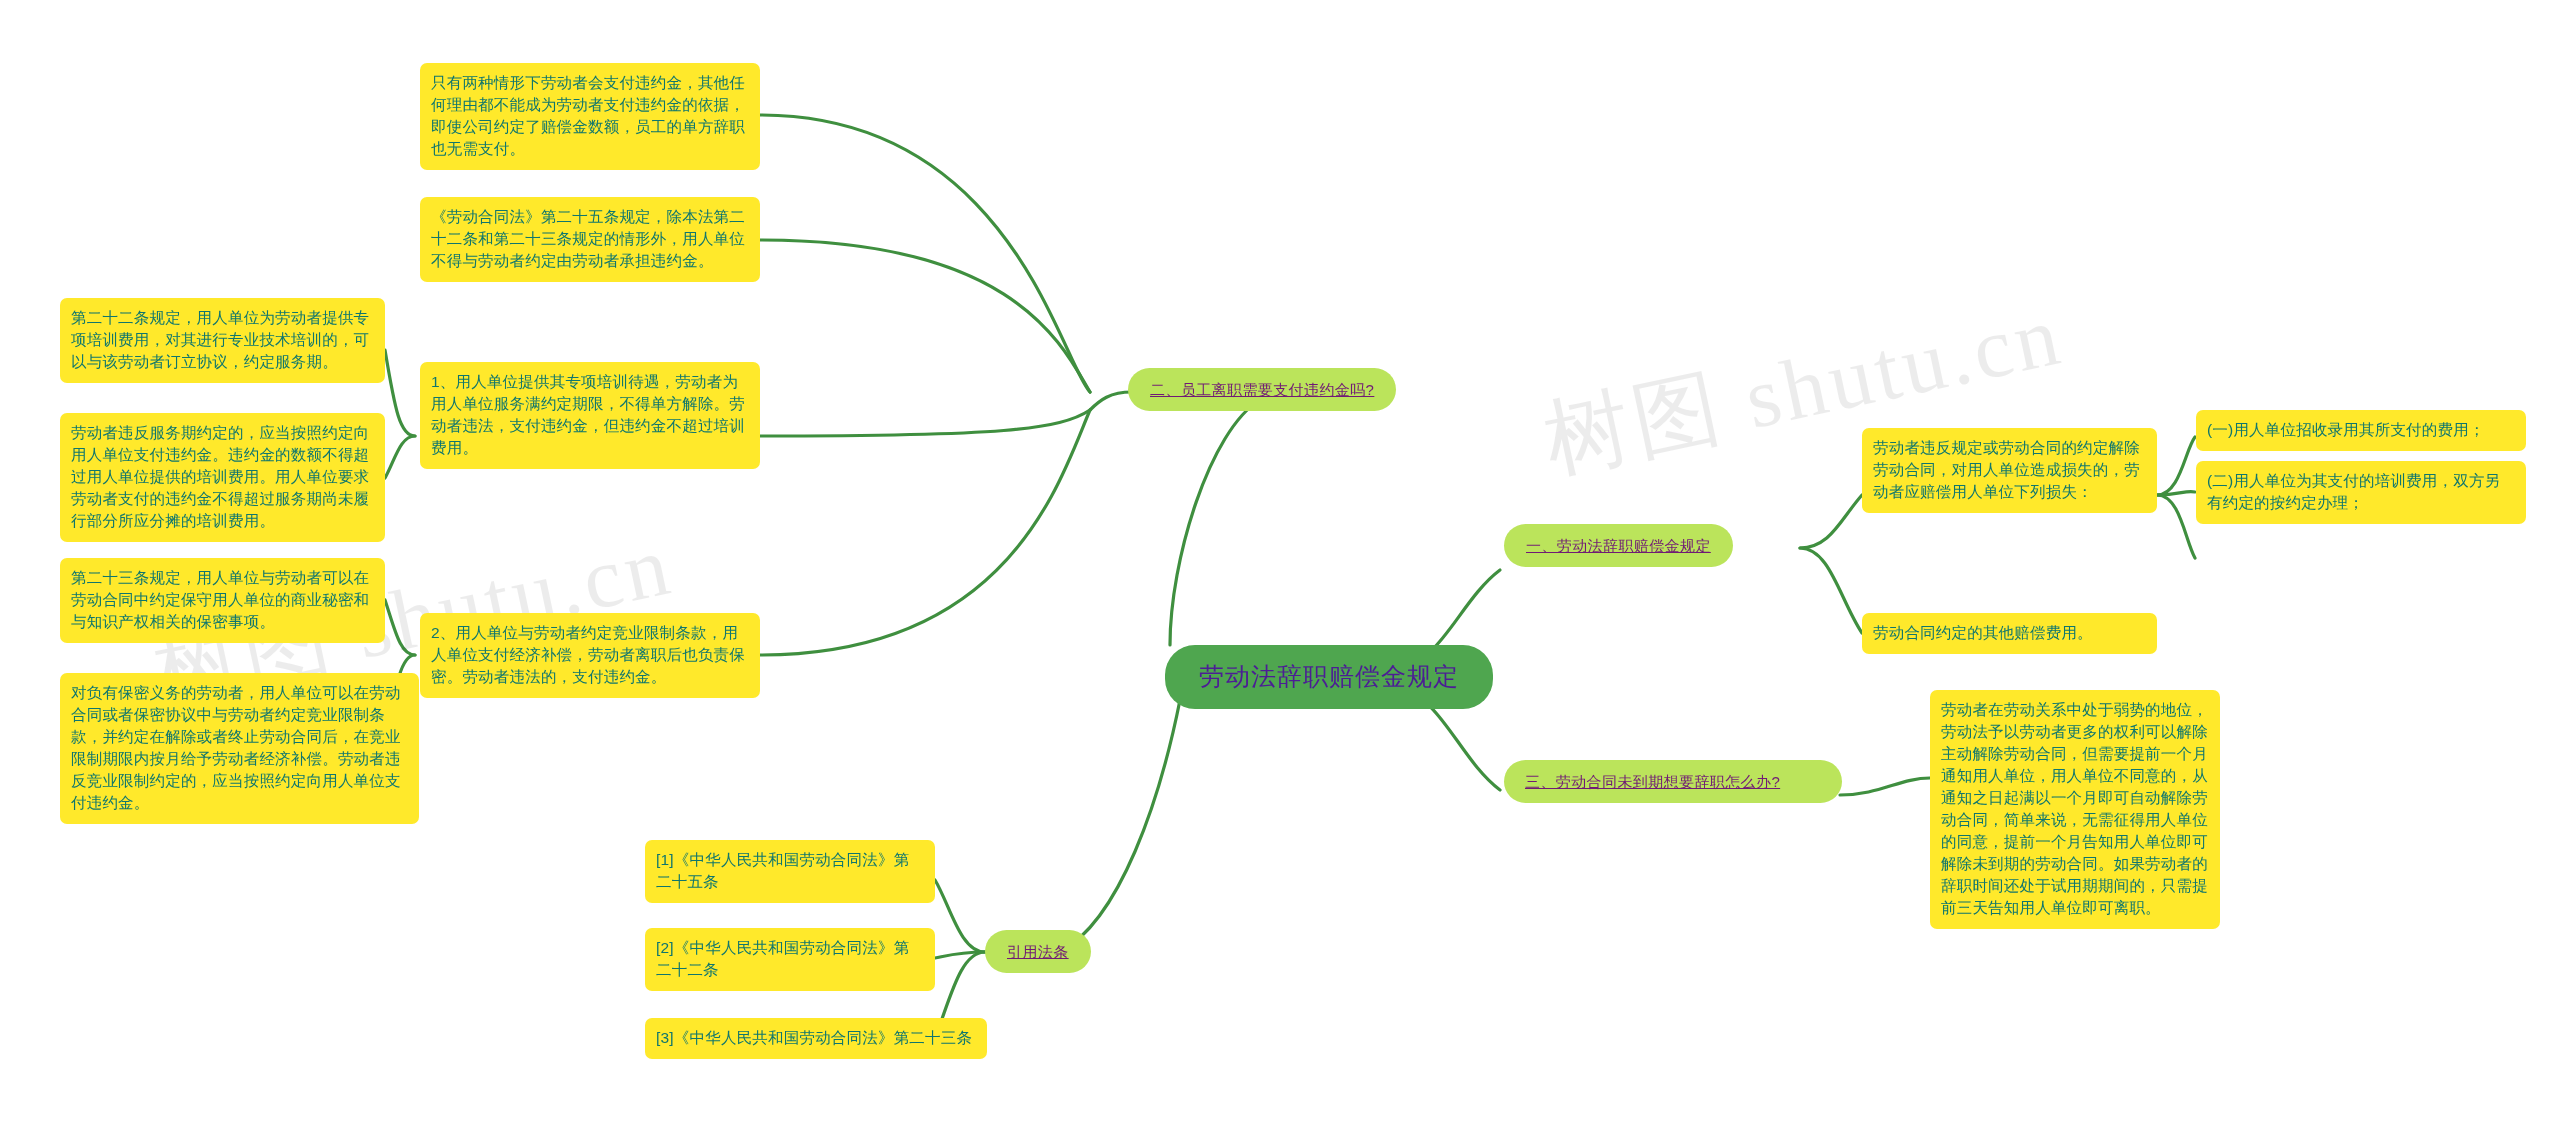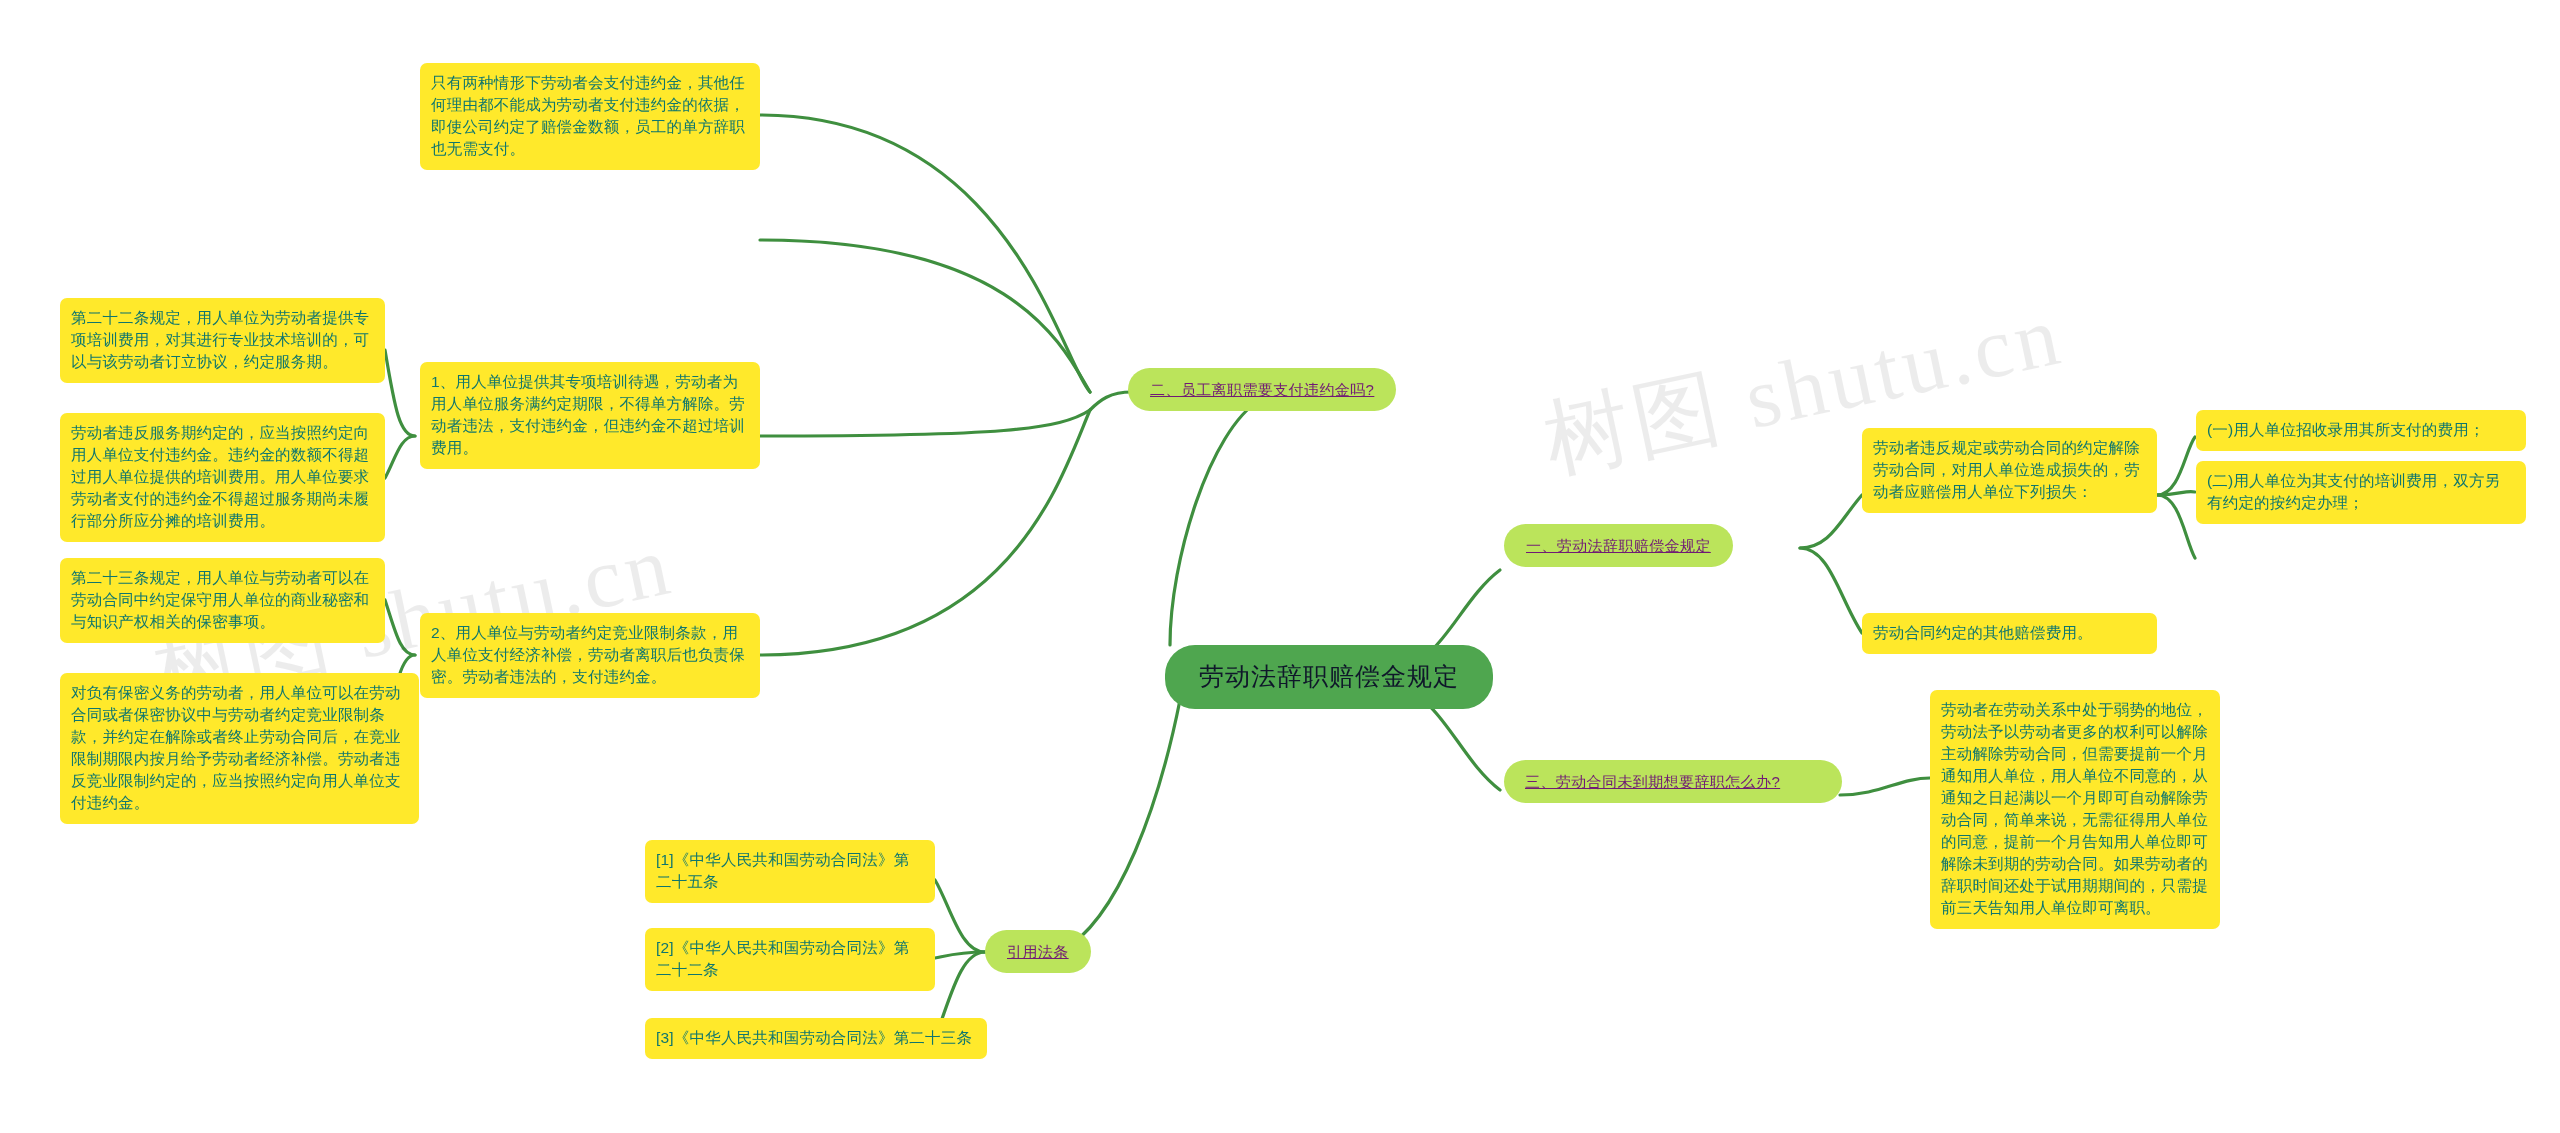--- a/index.html
+++ b/index.html
@@ -46,21 +46,21 @@
     border-radius:26px;
     color:#701a75;
     font-size:15px;
     padding:11px 22px;
     letter-spacing:.4px;
     text-decoration:underline;
   }
   .root{
     background:#4fa64f;
     border-radius:30px;
-    color:#0f172a;
+    color:#4c1d95;
     font-size:25px;
     padding:14px 34px;
     letter-spacing:1px;
     text-align:center;
     white-space:nowrap;
   }
 </style>
 </head>
 <body>
 
@@ -113,20 +113,21 @@
   <div class="node topic" style="left:1128px;top:368px;">二、员工离职需要支付违约金吗?</div>
 
   <div class="node topic" style="left:1504px;top:524px;">一、劳动法辞职赔偿金规定</div>
 
   <div class="node topic" style="left:1504px;top:760px;width:338px;padding-left:21px;">三、劳动合同未到期想要辞职怎么办?</div>
 
   <div class="node topic" style="left:985px;top:930px;">引用法条</div>
 
   <div class="node leaf" style="left:420px;top:63px;width:340px;">只有两种情形下劳动者会支付违约金，其他任何理由都不能成为劳动者支付违约金的依据，即使公司约定了赔偿金数额，员工的单方辞职也无需支付。</div>
 
+  <div class="node leaf" style="left:420px;top:197px;width:340px;">《劳动合同法》第二十五条规定，除本法第二十二条和第二十三条规定的情形外，用人单位不得与劳动者约定由劳动者承担违约金。</div>
 
   <div class="node leaf" style="left:420px;top:362px;width:340px;">1、用人单位提供其专项培训待遇，劳动者为用人单位服务满约定期限，不得单方解除。劳动者违法，支付违约金，但违约金不超过培训费用。</div>
 
   <div class="node leaf" style="left:420px;top:613px;width:340px;">2、用人单位与劳动者约定竞业限制条款，用人单位支付经济补偿，劳动者离职后也负责保密。劳动者违法的，支付违约金。</div>
 
   <div class="node leaf" style="left:60px;top:298px;width:325px;">第二十二条规定，用人单位为劳动者提供专项培训费用，对其进行专业技术培训的，可以与该劳动者订立协议，约定服务期。</div>
 
   <div class="node leaf" style="left:60px;top:413px;width:325px;">劳动者违反服务期约定的，应当按照约定向用人单位支付违约金。违约金的数额不得超过用人单位提供的培训费用。用人单位要求劳动者支付的违约金不得超过服务期尚未履行部分所应分摊的培训费用。</div>
 
   <div class="node leaf" style="left:60px;top:558px;width:325px;">第二十三条规定，用人单位与劳动者可以在劳动合同中约定保守用人单位的商业秘密和与知识产权相关的保密事项。</div>

